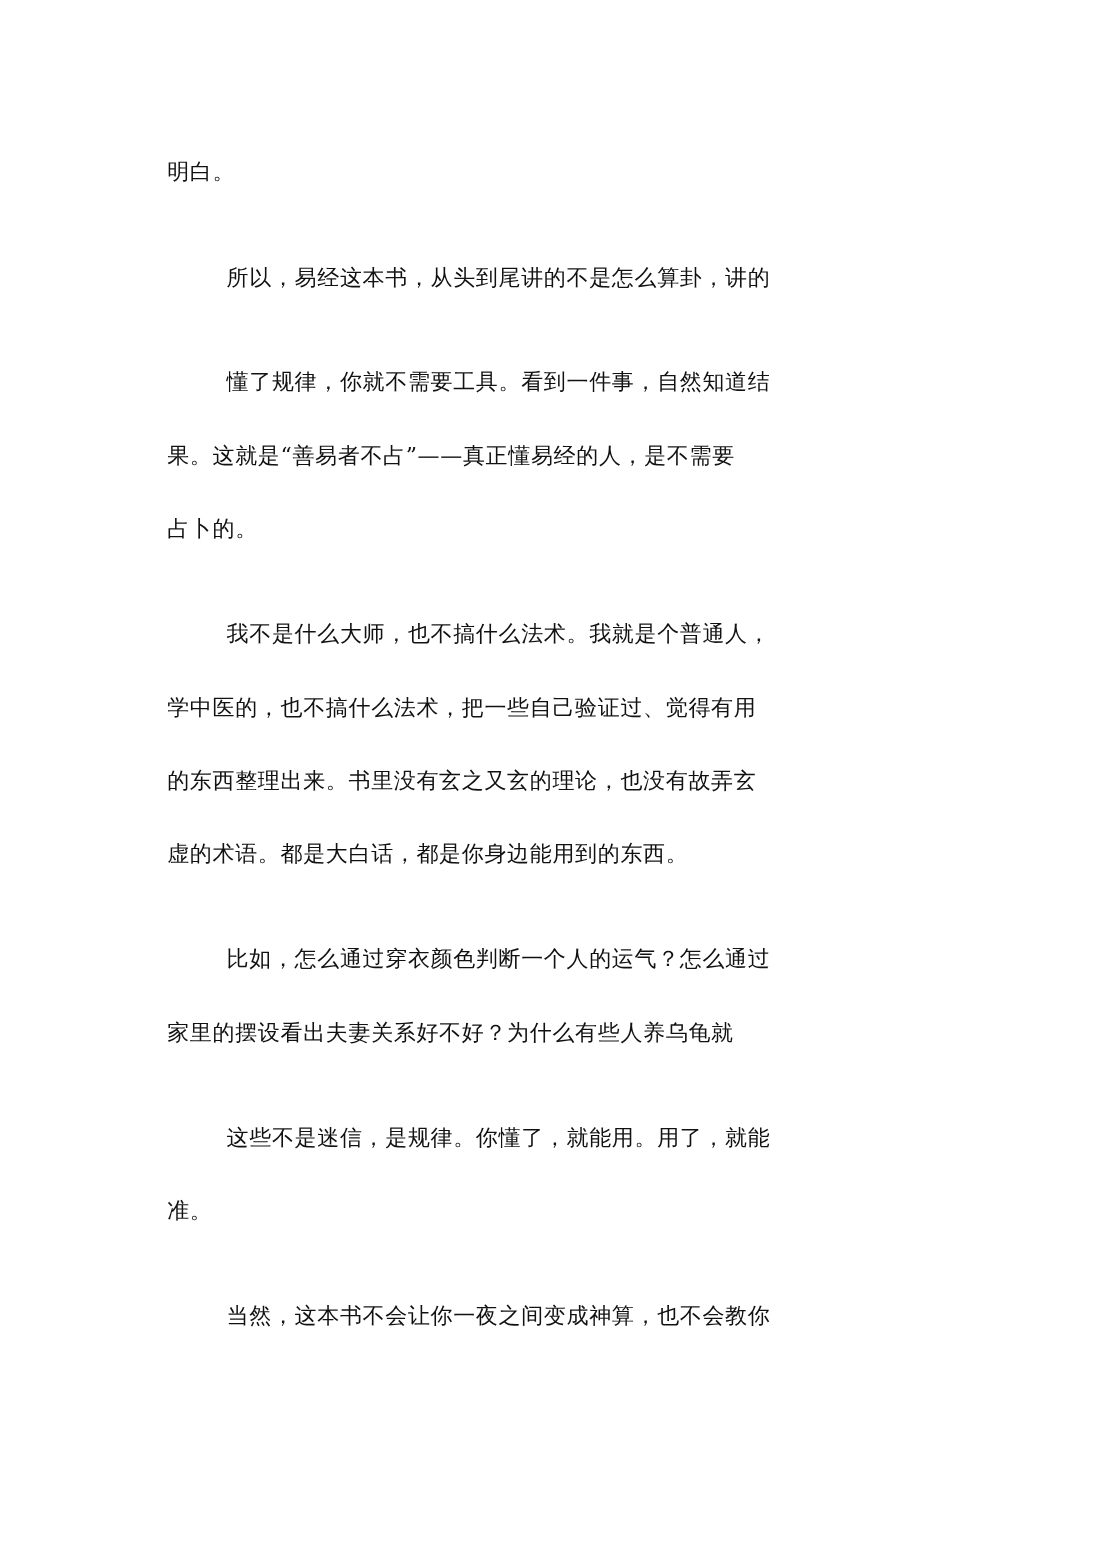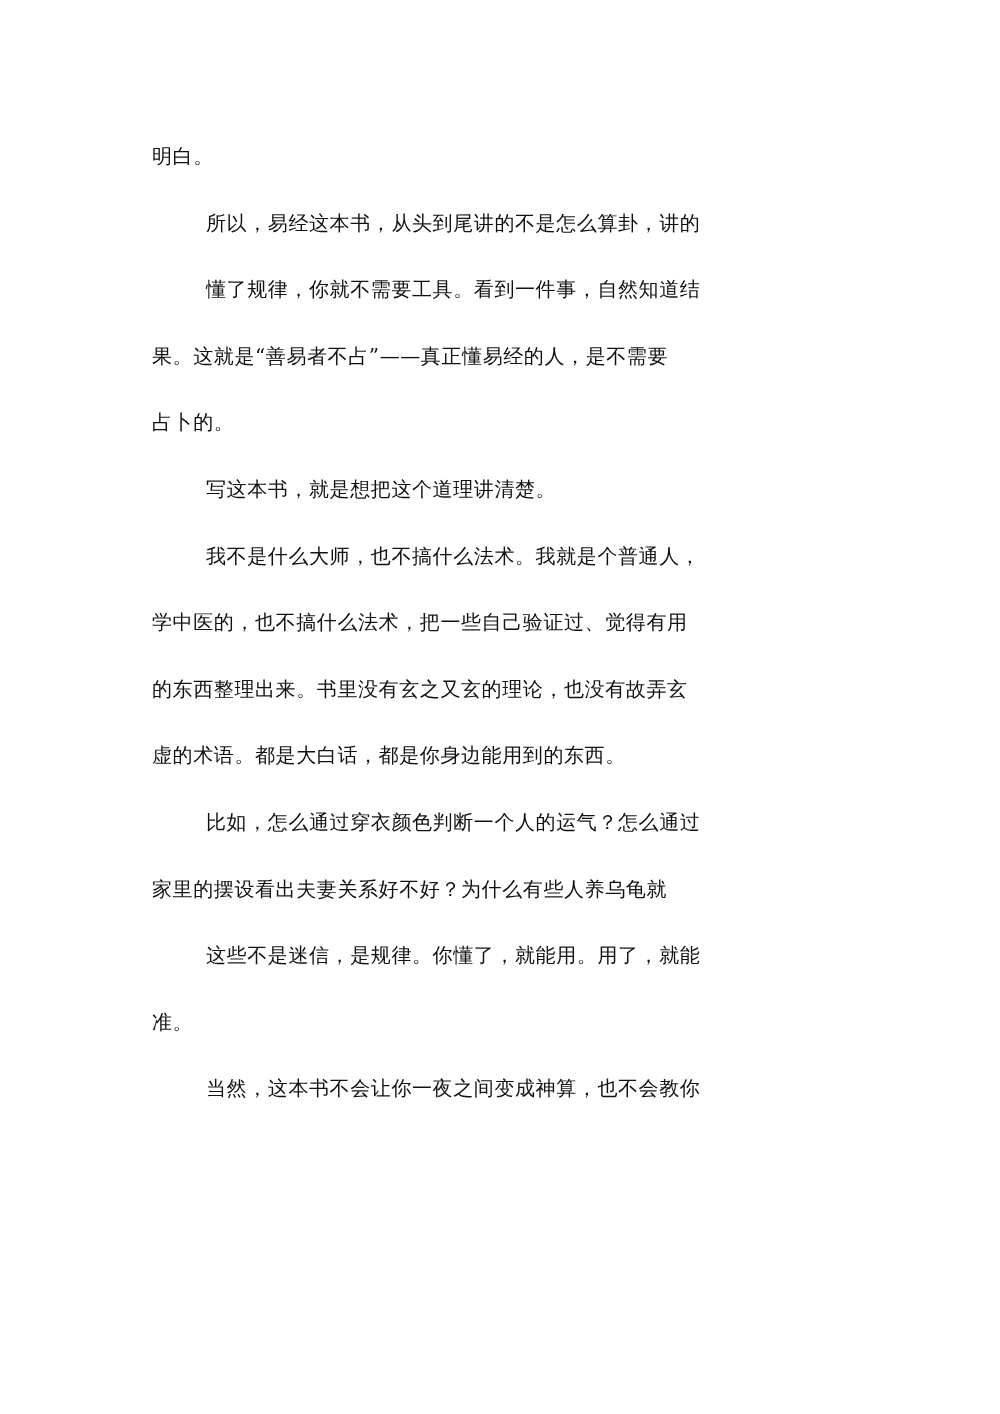--- a/index.html
+++ b/index.html
@@ -6,32 +6,31 @@
   body { width: 1000px; height: 1414px; overflow: hidden; position: relative; }
   .page {
     position: absolute; left: 152px; top: 136px; width: 700px;
     font-family: "DejaVu Serif", "Liberation Serif", serif;
     font-size: 20px; color: #111111;
   }
   .line {
     height: 66.6px; line-height: 40px; white-space: nowrap;
     letter-spacing: 0.6px;
   }
-  .indent { padding-left: 54px; }
+  .indent { padding-left: 54px; margin-top: 29px; }
 </style>
 </head>
 <body>
 
 <div class="page">
   <div class="line">明白。</div>
   <div class="line indent">所以，易经这本书，从头到尾讲的不是怎么算卦，讲的</div>
   <div class="line indent">懂了规律，你就不需要工具。看到一件事，自然知道结</div>
   <div class="line">果。这就是“善易者不占”——真正懂易经的人，是不需要</div>
   <div class="line">占卜的。</div>
-  <div class="line indent">写这本书，就是想把这个道理讲清楚。</div>
   <div class="line indent">我不是什么大师，也不搞什么法术。我就是个普通人，</div>
   <div class="line">学中医的，也不搞什么法术，把一些自己验证过、觉得有用</div>
   <div class="line">的东西整理出来。书里没有玄之又玄的理论，也没有故弄玄</div>
   <div class="line">虚的术语。都是大白话，都是你身边能用到的东西。</div>
   <div class="line indent">比如，怎么通过穿衣颜色判断一个人的运气？怎么通过</div>
   <div class="line">家里的摆设看出夫妻关系好不好？为什么有些人养乌龟就</div>
   <div class="line indent">这些不是迷信，是规律。你懂了，就能用。用了，就能</div>
   <div class="line">准。</div>
   <div class="line indent">当然，这本书不会让你一夜之间变成神算，也不会教你</div>
 </div>

